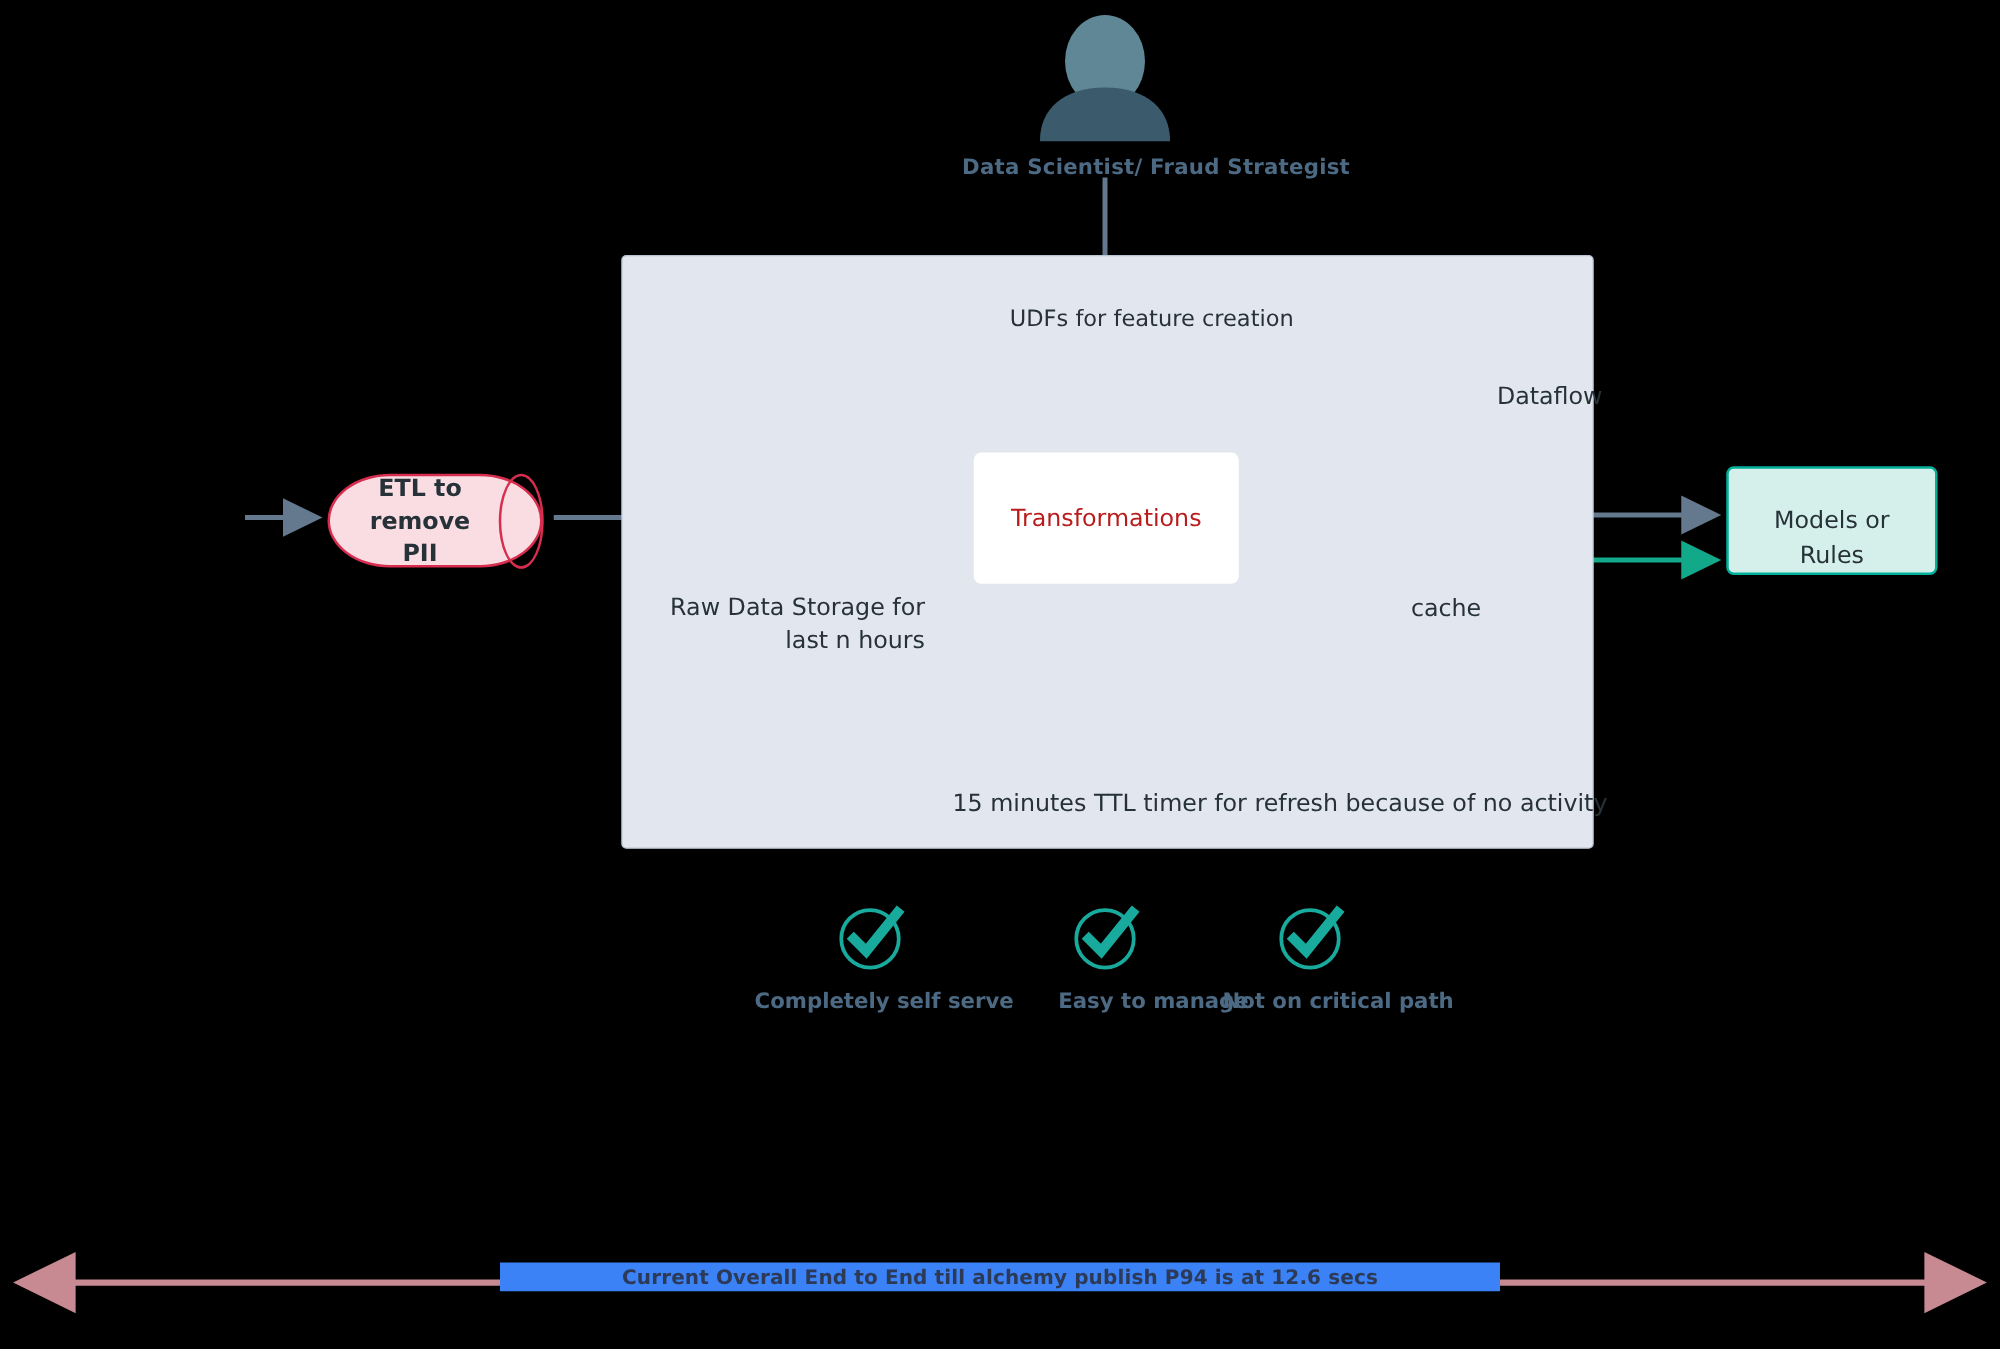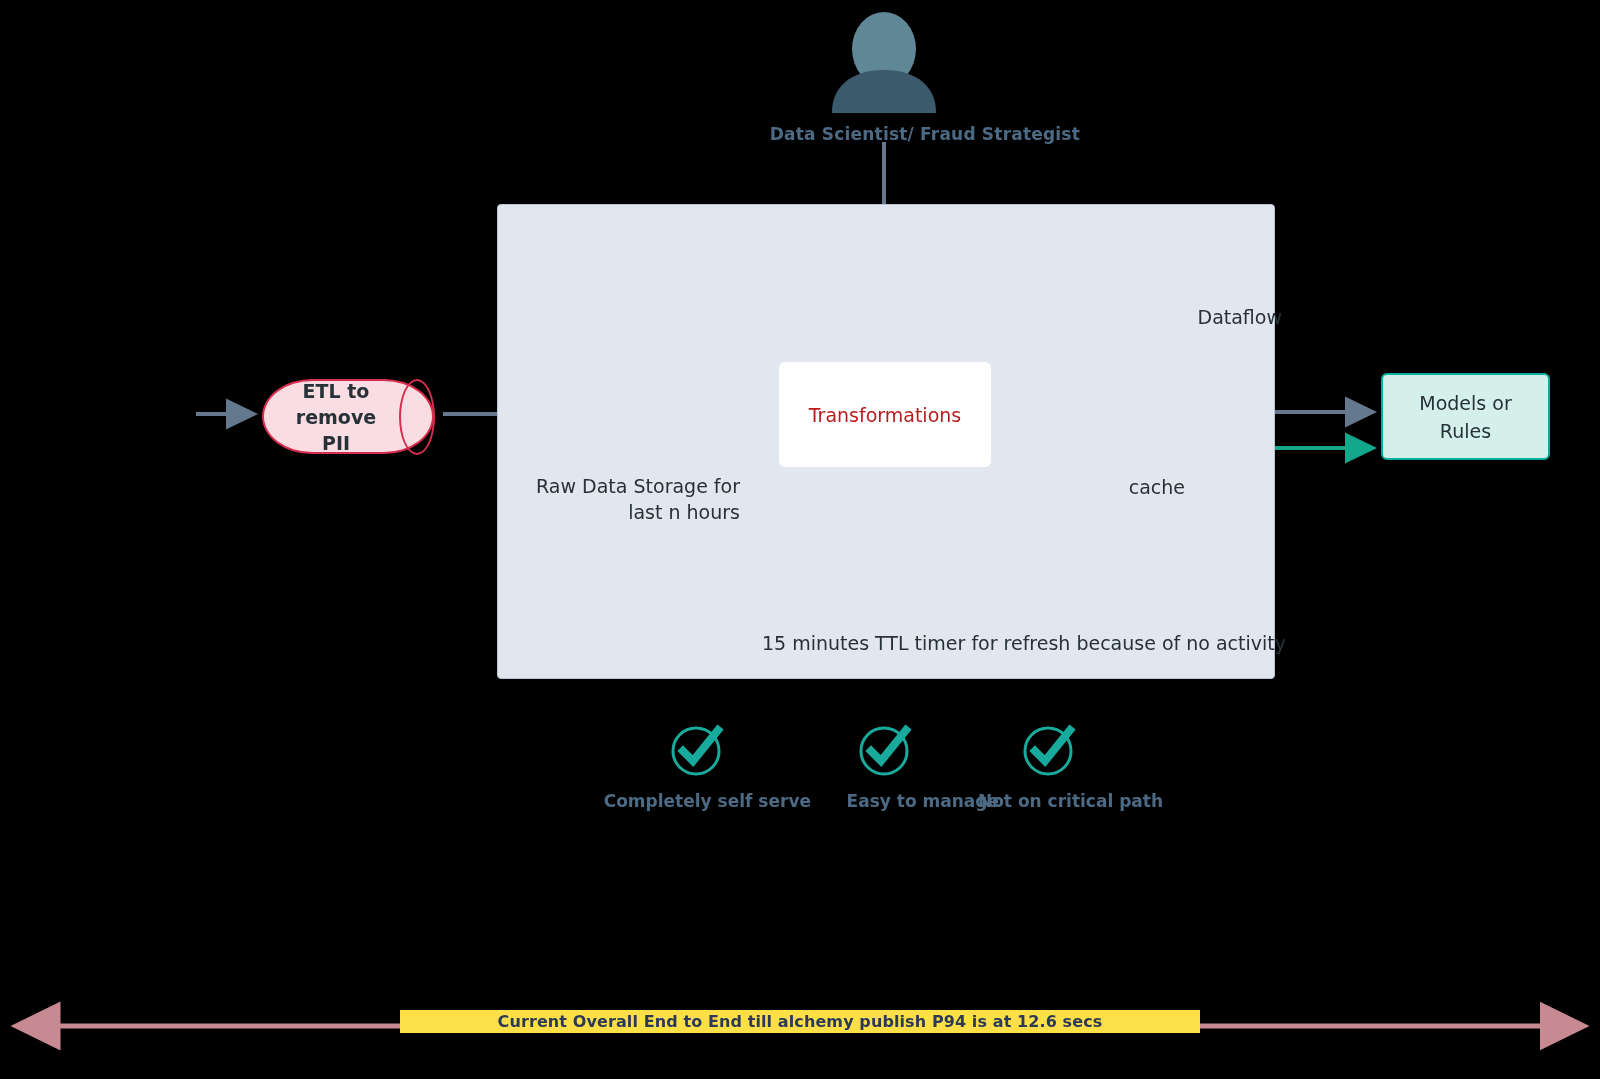--- a/index.html
+++ b/index.html
@@ -42,21 +42,21 @@
   #box-transformations{
     left:779px;top:362px;width:212px;height:105px;
     background:#ffffff;border-radius:6px;
     display:flex;align-items:center;justify-content:center;
   }
   #box-transformations span{font-size:19px;color:#b91c1c;}
   
   #box-models{
     left:1381px;top:373px;width:165px;height:83px;
     background:#d5f0ea;border:2.5px solid #00b09b;border-radius:6px;
-    display:flex;align-items:center;justify-content:center;
+    display:flex;align-items:flex-end;justify-content:center;
   }
   #box-models span{
     font-size:19px;color:#263238;line-height:28px;text-align:center;
     white-space:pre-line;
   }
   
   #label-person{
     left:690px;top:121px;width:390px;
     font-size:17px;font-weight:bold;color:#4c6a84;letter-spacing:.2px;
   }
@@ -72,21 +72,21 @@
     margin-top:8px;font-size:17px;font-weight:bold;color:#4c6a84;
     white-space:nowrap;
     text-align:right;
   }
   #check-0{left:581px;top:719px;}
   #check-1{left:769px;top:719px;}
   #check-2{left:933px;top:719px;}
   
   #bottom-note{
     position:absolute;left:400px;top:1010px;width:800px;text-align:center;
-    font-size:16px;font-weight:bold;color:#2c3a58;background:#fde047;
+    font-size:16px;font-weight:bold;color:#2c3a58;background:#3b82f6;
     padding:2px 0;letter-spacing:.1px;
   }
 </style>
 </head>
 <body>
 
 <div id="stage">
 
   <svg id="svg-layer" viewBox="0 0 1600 1079">
     <defs>
@@ -188,20 +188,21 @@
   <div class="abs" id="box-transformations">
     <span>Transformations</span>
   </div>
 
   <div class="abs" id="box-models">
     <span>Models or
 Rules</span>
   </div>
 
   <div class="ctext" id="label-person">Data Scientist/ Fraud Strategist</div>
+  <div class="ctext" id="label-udf">UDFs for feature creation</div>
   <div class="ctext" id="label-rawdata">Raw Data Storage for
 last n hours</div>
   <div class="ctext" id="label-cache">cache</div>
   <div class="ctext" id="label-dataflow">Dataflow</div>
   <div class="ctext" id="label-ttl">15 minutes TTL timer for refresh because of no activity</div>
 
   <div class="check-item" id="check-0">
     <svg width="60" height="60" viewBox="0 0 60 60">
       <circle cx="30" cy="32" r="23" fill="none" stroke="#18ab9d" stroke-width="3"></circle>
       <path d="M17,32 L27,42 L52,11" fill="none" stroke="#18ab9d" stroke-width="8" stroke-linecap="square"></path>

